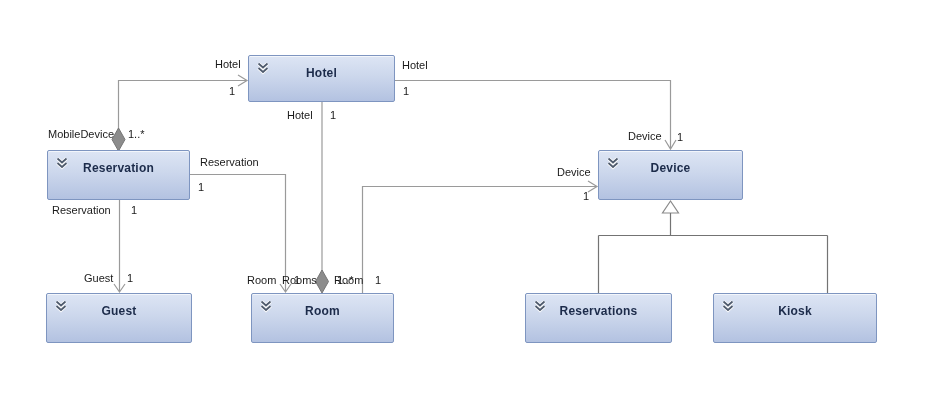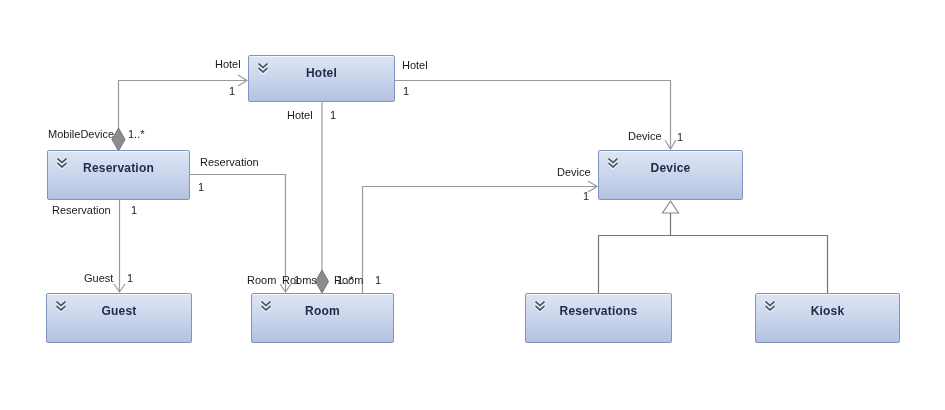--- a/index.html
+++ b/index.html
@@ -153,21 +153,21 @@
       <svg viewBox="0 0 16 13" width="16" height="13">
           <path d="M3.5 1.5 L8 5.5 L12.5 1.5" stroke="#fff" stroke-width="3.6" fill="none"></path>
           <path d="M3.5 6 L8 10 L12.5 6" stroke="#fff" stroke-width="3.6" fill="none"></path>
           <path d="M3.5 1.5 L8 5.5 L12.5 1.5" stroke="#4f5b6e" stroke-width="1.7" fill="none"></path>
           <path d="M3.5 6 L8 10 L12.5 6" stroke="#4f5b6e" stroke-width="1.7" fill="none"></path>
         </svg>
     </span>
     <span class="title">Reservations</span>
   </div>
 
-  <div class="box" style="left:755px;top:293px;width:145px;height:50px">
+  <div class="box" style="left:713px;top:293px;width:164px;height:50px">
     <span class="chev">
       <svg viewBox="0 0 16 13" width="16" height="13">
           <path d="M3.5 1.5 L8 5.5 L12.5 1.5" stroke="#fff" stroke-width="3.6" fill="none"></path>
           <path d="M3.5 6 L8 10 L12.5 6" stroke="#fff" stroke-width="3.6" fill="none"></path>
           <path d="M3.5 1.5 L8 5.5 L12.5 1.5" stroke="#4f5b6e" stroke-width="1.7" fill="none"></path>
           <path d="M3.5 6 L8 10 L12.5 6" stroke="#4f5b6e" stroke-width="1.7" fill="none"></path>
         </svg>
     </span>
     <span class="title">Kiosk</span>
   </div>

